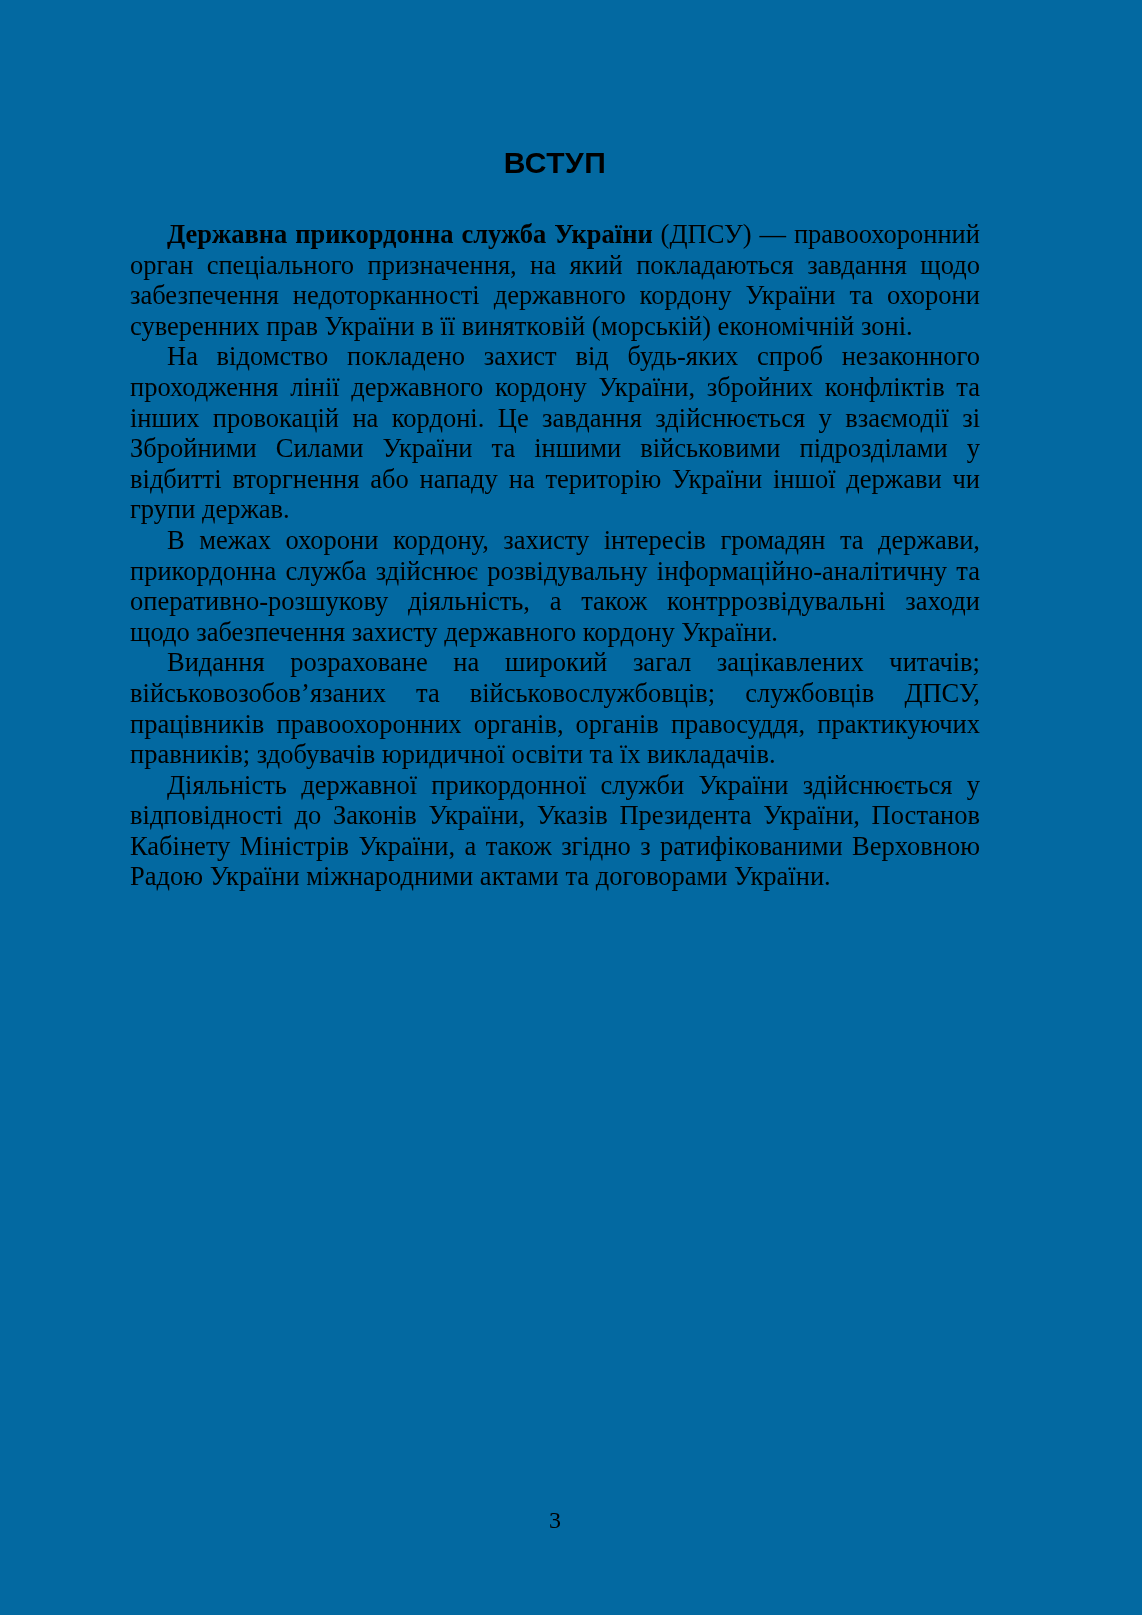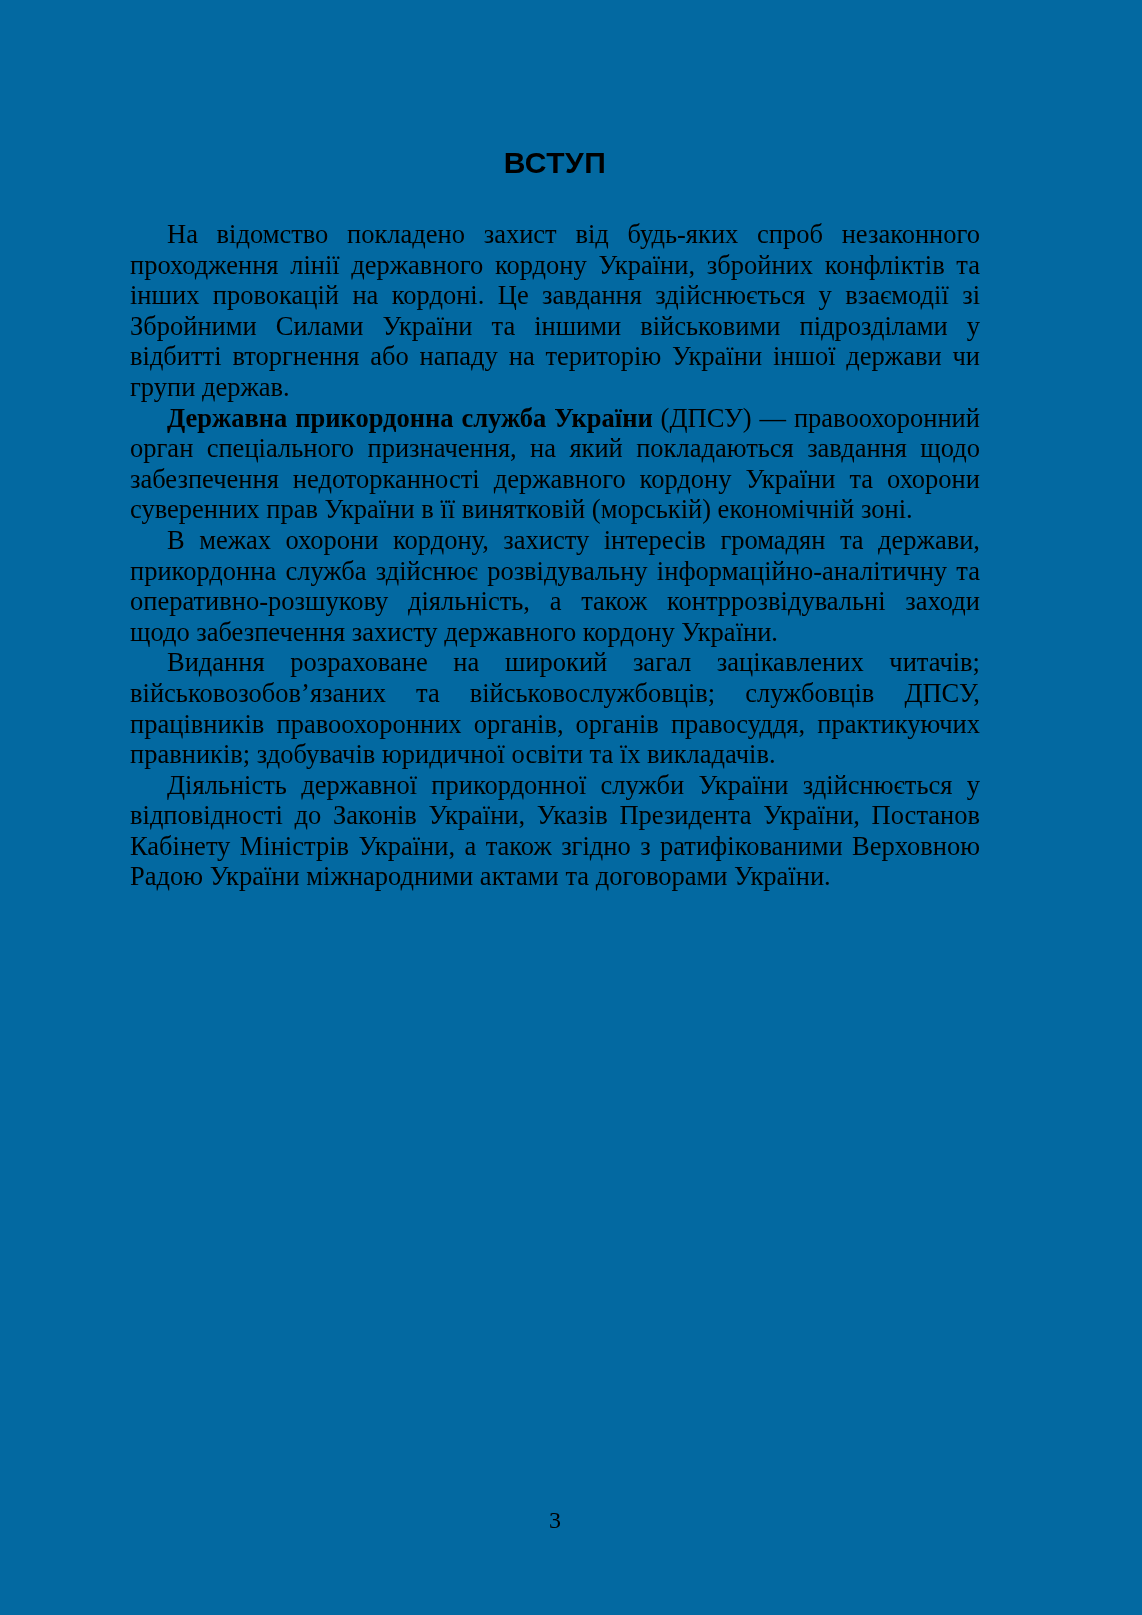--- a/index.html
+++ b/index.html
@@ -63,23 +63,23 @@
     }
   </style>
 </head>
 <body>
 
 <div class="page">
 
   <div class="heading">ВСТУП</div>
 
   <div class="body-text">
+    <p class="para"><span class="bold">Державна прикордонна служба України</span><span> (ДПСУ) — правоохоронний орган спеціального призначення, на який покладаються завдання щодо забезпечення недоторканності державного кордону України та охорони суверенних прав України в її винятковій (морській) економічній зоні.</span></p>
+
     <p class="para"><span>На відомство покладено захист від будь-яких спроб незаконного проходження лінії державного кордону України, збройних конфліктів та інших провокацій на кордоні. Це завдання здійснюється у взаємодії зі Збройними Силами України та іншими військовими підрозділами у відбитті вторгнення або нападу на територію України іншої держави чи групи держав.</span></p>
-
-    <p class="para"><span class="bold">Державна прикордонна служба України</span><span> (ДПСУ) — правоохоронний орган спеціального призначення, на який покладаються завдання щодо забезпечення недоторканності державного кордону України та охорони суверенних прав України в її винятковій (морській) економічній зоні.</span></p>
 
     <p class="para"><span>В межах охорони кордону, захисту інтересів громадян та держави, прикордонна служба здійснює розвідувальну інформаційно-аналітичну та оперативно-розшукову діяльність, а також контррозвідувальні заходи щодо забезпечення захисту державного кордону України.</span></p>
 
     <p class="para"><span>Видання розраховане на широкий загал зацікавлених читачів; військовозобов’язаних та військовослужбовців; службовців ДПСУ, працівників правоохоронних органів, органів правосуддя, практикуючих правників; здобувачів юридичної освіти та їх викладачів.</span></p>
 
     <p class="para"><span>Діяльність державної прикордонної служби України здійснюється у відповідності до Законів України, Указів Президента України, Постанов Кабінету Міністрів України, а також згідно з ратифікованими Верховною Радою України міжнародними актами та договорами України.</span></p>
   </div>
 
   <div class="page-number">3</div>
 

